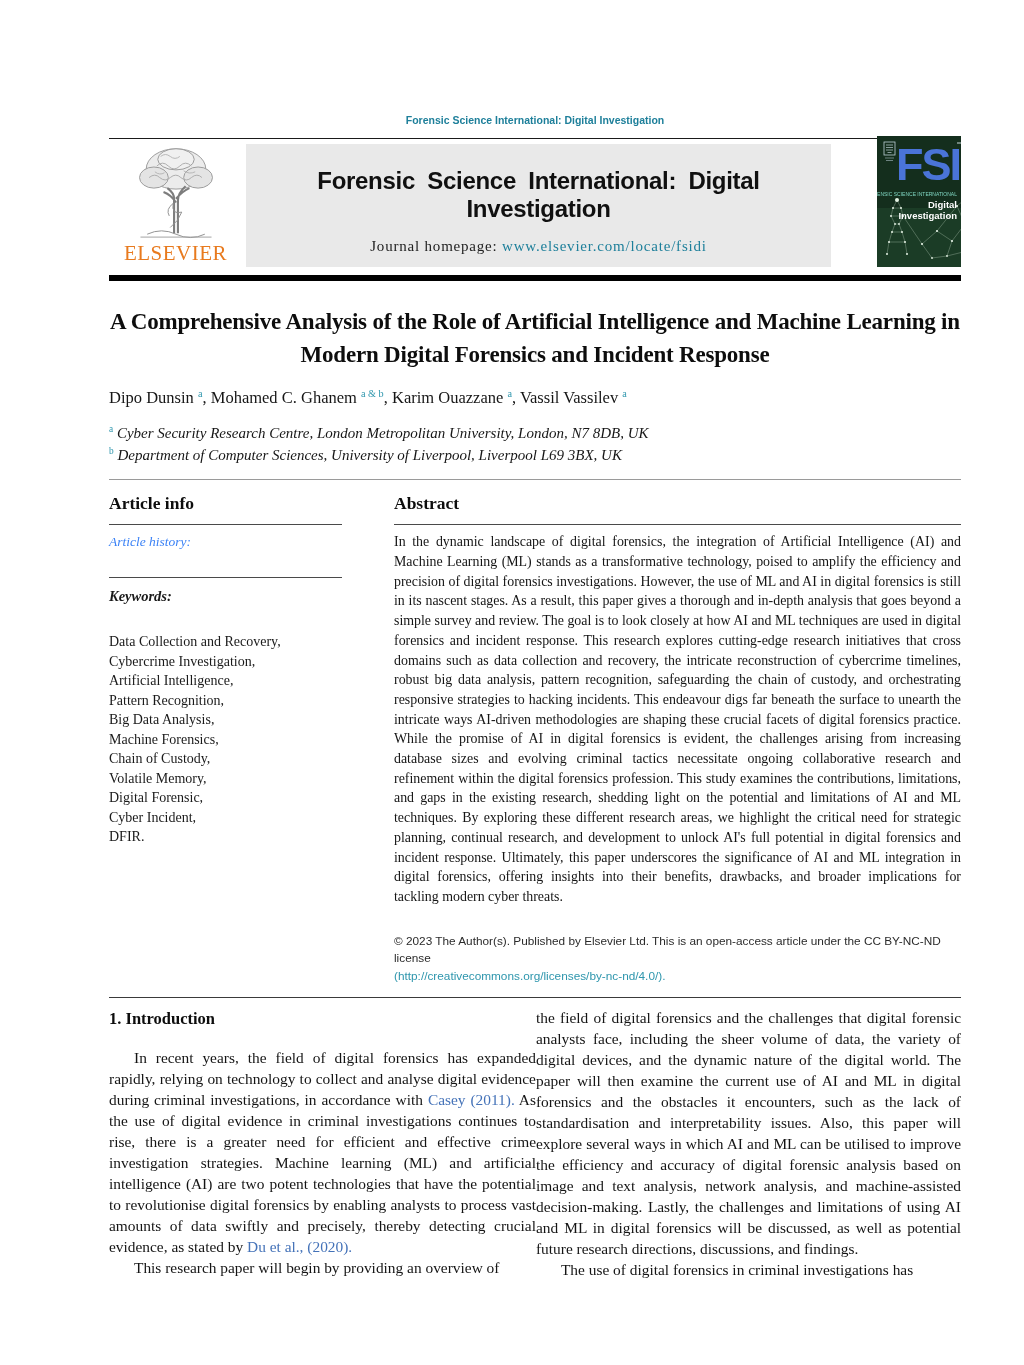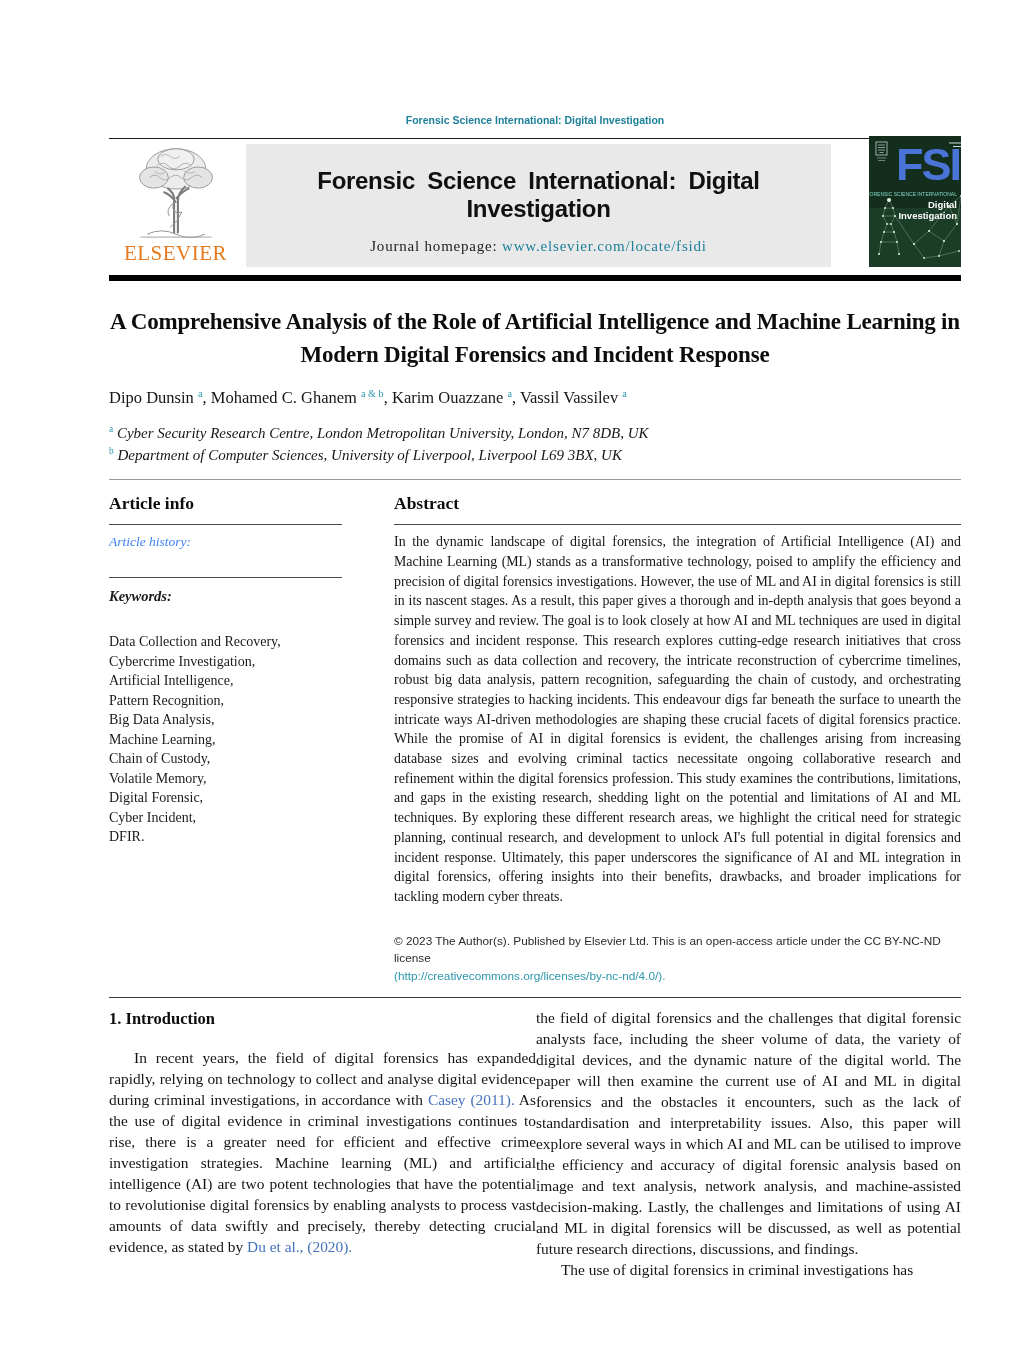--- a/index.html
+++ b/index.html
@@ -48,21 +48,21 @@
     font-family: "Liberation Sans", sans-serif;
     font-weight: bold; font-size: 24px; color: #101010;
     word-spacing: 6px; letter-spacing: -0.3px;
     margin-top: 13px;
   }
   .banner-homepage { font-size: 15px; letter-spacing: 0.8px; margin-top: 15px; color: #222; }
   .link-teal { color: #1d7f9a; text-decoration: none; cursor: pointer; }
 
   .cover {
     position: absolute; right: 0; top: -2px;
-    width: 92px; height: 131px;
+    width: 84px; height: 131px;
     background: #142e1d; overflow: hidden;
   }
   .cover svg { position: absolute; left: 0; top: 0; }
   .cover-fsi {
     position: absolute; right: 1px; top: 6px;
     font-family: "Liberation Sans", sans-serif;
     font-weight: bold; font-size: 45px; line-height: 1;
     color: #4a74d8; letter-spacing: -2px;
   }
   .cover-series {
@@ -245,21 +245,21 @@
         <div class="sec-rule"></div>
         <div class="hist-label">Article history:</div>
         <div class="info-rule2"></div>
         <div class="kw-label">Keywords:</div>
         <div class="kw-list">
           <div>Data Collection and Recovery,</div>
           <div>Cybercrime Investigation,</div>
           <div>Artificial Intelligence,</div>
           <div>Pattern Recognition,</div>
           <div>Big Data Analysis,</div>
-          <div>Machine Learning,</div>
+          <div>Machine Forensics,</div>
           <div>Chain of Custody,</div>
           <div>Volatile Memory,</div>
           <div>Digital Forensic,</div>
           <div>Cyber Incident,</div>
           <div>DFIR.</div>
         </div>
       </div>
 
       <div class="abs-col">
         <div class="sec-head">Abstract</div>
@@ -271,20 +271,21 @@
         </div>
       </div>
     </div>
 
     <div class="full-rule"></div>
 
     <div class="intro-cols">
       <div class="col-l">
         <div class="intro-head">1. Introduction</div>
         <p class="body-p p-indent p-gap"><span>In recent years, the field of digital forensics has expanded rapidly, relying on technology to collect and analyse digital evidence during criminal investigations, in accordance with </span><span class="cite">Casey (2011).</span><span> As the use of digital evidence in criminal investigations continues to rise, there is a greater need for efficient and effective crime investigation strategies. Machine learning (ML) and artificial intelligence (AI) are two potent technologies that have the potential to revolutionise digital forensics by enabling analysts to process vast amounts of data swiftly and precisely, thereby detecting crucial evidence, as stated by </span><span class="cite">Du et al., (2020).</span></p>
+        <p class="body-p p-indent">This research paper will begin by providing an overview of</p>
       </div>
 
       <div class="col-r">
         <p class="body-p">the field of digital forensics and the challenges that digital forensic analysts face, including the sheer volume of data, the variety of digital devices, and the dynamic nature of the digital world. The paper will then examine the current use of AI and ML in digital forensics and the obstacles it encounters, such as the lack of standardisation and interpretability issues. Also, this paper will explore several ways in which AI and ML can be utilised to improve the efficiency and accuracy of digital forensic analysis based on image and text analysis, network analysis, and machine-assisted decision-making. Lastly, the challenges and limitations of using AI and ML in digital forensics will be discussed, as well as potential future research directions, discussions, and findings.</p>
         <p class="body-p p-indent">The use of digital forensics in criminal investigations has</p>
       </div>
     </div>
 
   </div>
 </div>

